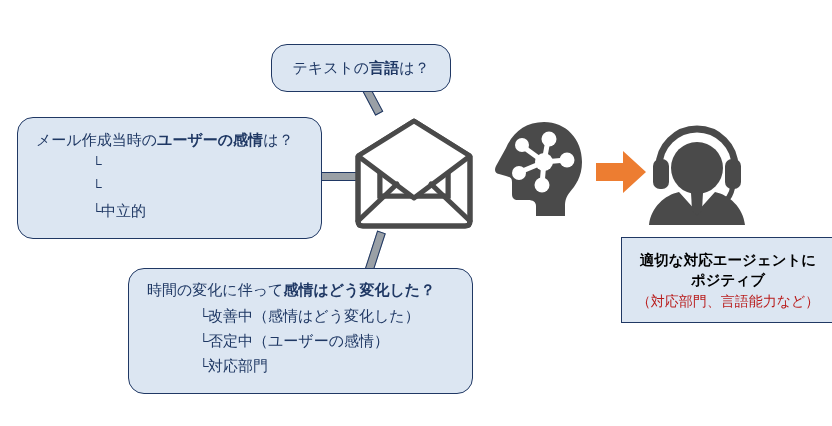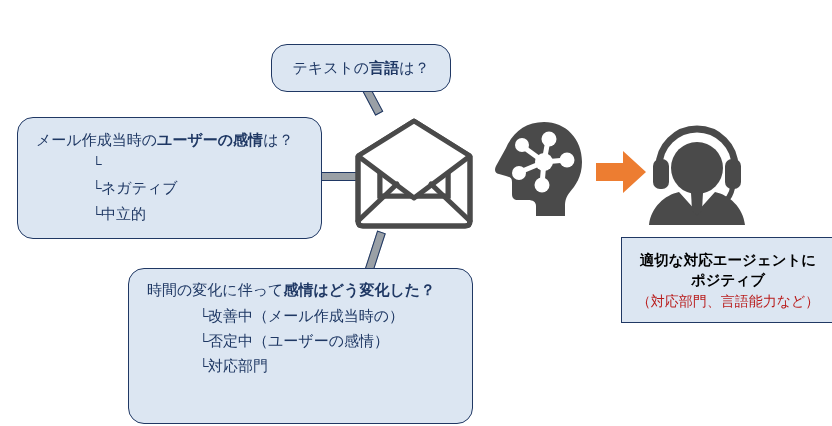--- a/index.html
+++ b/index.html
@@ -76,21 +76,21 @@
     padding: 13px 0 0 18px;
   }
   #bubble-sentiment .opt-list { margin-top: 7px; padding-left: 56px; }
   #bubble-sentiment .opt { margin-bottom: 7px; }
 
   
   #bubble-trend {
     left: 128px;
     top: 268px;
     width: 345px;
-    height: 156px;
+    height: 126px;
     padding: 12px 0 0 18px;
   }
   #bubble-trend .opt-list { margin-top: 8px; padding-left: 52px; }
   #bubble-trend .opt { margin-bottom: 6px; }
 
   
   .tail {
     position: absolute;
     background: #9AA0A6;
     border: 1.2px solid #203864;
@@ -173,35 +173,34 @@
   </div>
 
   <div class="callout" id="bubble-sentiment">
     <div class="callout-title"><span>メール作成当時の</span><span class="b">ユーザーの感情</span><span>は？</span></div>
     <ul class="opt-list">
       <li class="opt">
           <span class="tick">└</span>
       </li>
       <li class="opt">
           <span class="tick">└</span>
-          <span>ネガティブ</span>
       </li>
       <li class="opt">
           <span class="tick">└</span>
           <span>中立的</span>
       </li>
     </ul>
   </div>
 
   <div class="callout" id="bubble-trend">
     <div class="callout-title"><span>時間の変化に伴って</span><span class="b">感情はどう変化した？</span><span></span></div>
     <ul class="opt-list">
       <li class="opt">
           <span class="tick">└</span>
-          <span>改善中（メール作成当時の）</span>
+          <span>改善中（感情はどう変化した）</span>
         </li>
       <li class="opt">
           <span class="tick">└</span>
           <span>否定中（ユーザーの感情）</span>
         </li>
       <li class="opt">
           <span class="tick">└</span>
           <span>対応部門</span>
         </li>
     </ul>

